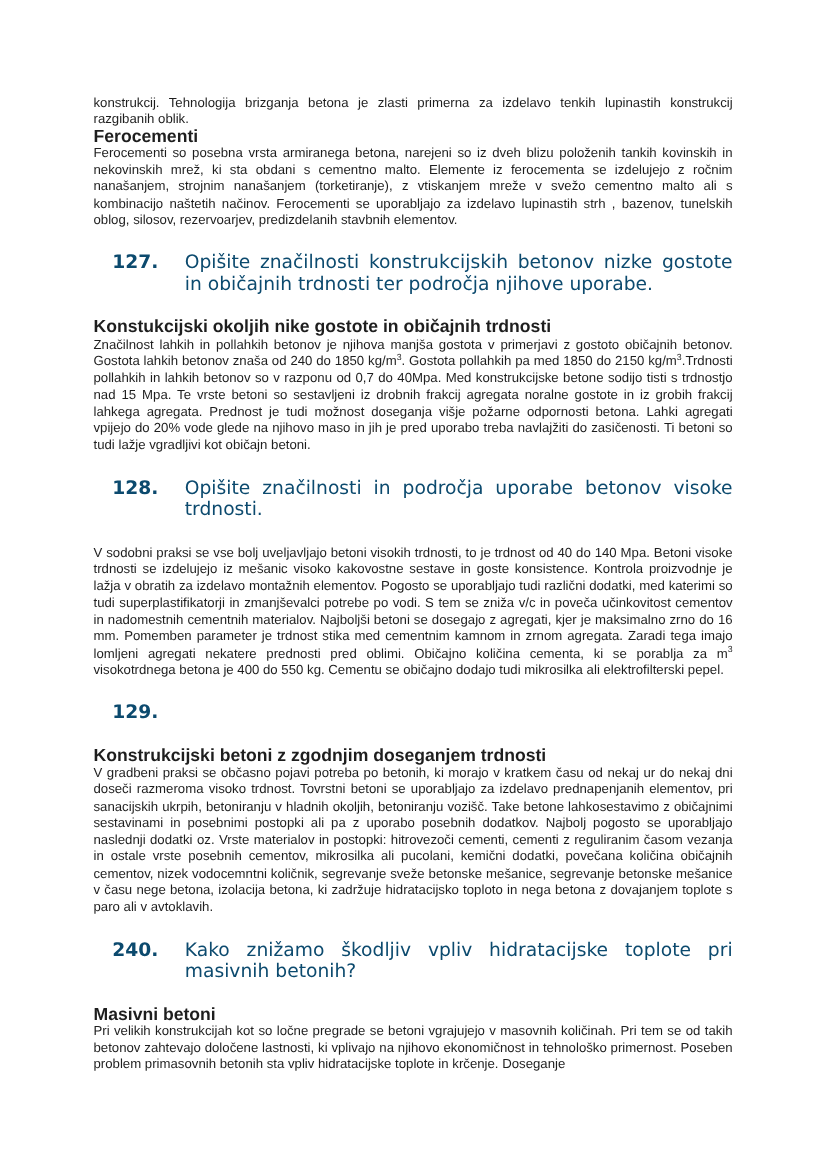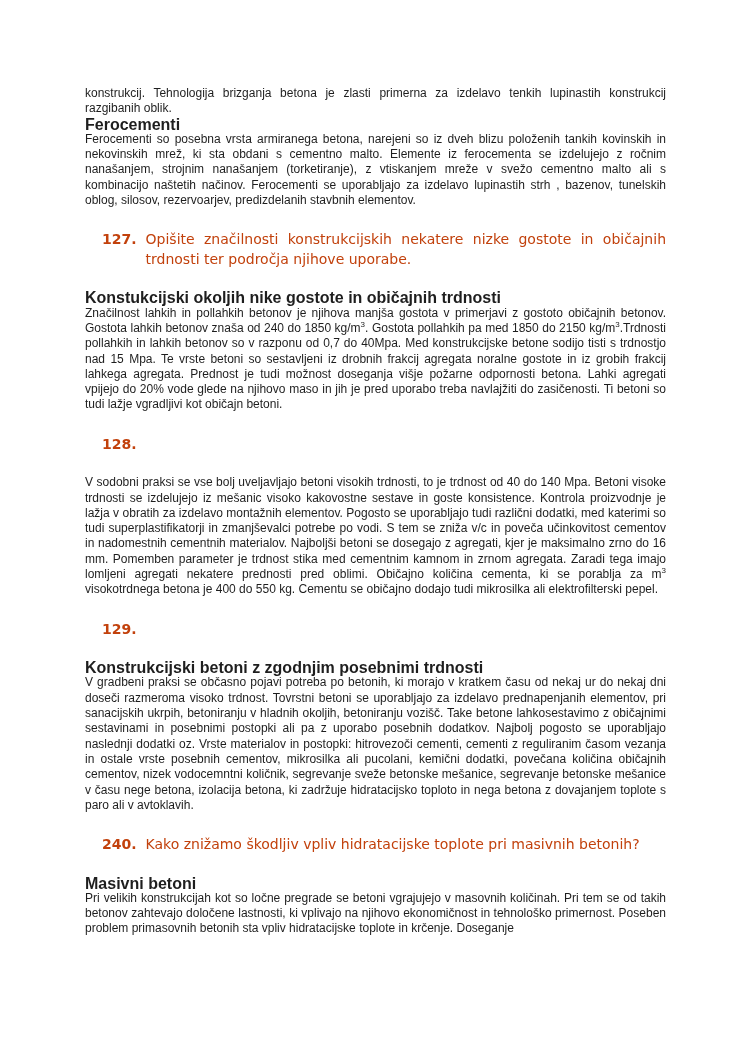--- a/index.html
+++ b/index.html
@@ -30,26 +30,26 @@
     font-weight: bold;
     line-height: 15.3px;
   }
   sup.sup3 {
     font-size: 8px;
     line-height: 0;
     vertical-align: super;
   }
   .question {
     display: flex;
-    gap: 9px;
+    gap: 24px;
     margin: 22px 0 21px 17px;
     font-family: "DejaVu Sans", sans-serif;
-    font-size: 14px;
+    font-size: 17px;
     line-height: 19.5px;
-    color: #c2410c;
+    color: #0c4a6e;
   }
   .qnum {
     font-weight: bold;
     flex: 0 0 auto;
   }
   .qtext {
     text-align: justify;
   }
 </style>
 </head>
@@ -58,38 +58,39 @@
 <div class="page body-text">
 
   <p class="para">konstrukcij. Tehnologija brizganja betona je zlasti primerna za izdelavo tenkih lupinastih konstrukcij razgibanih oblik.</p>
 
   <h3 class="heading">Ferocementi</h3>
   <p class="para">Ferocementi so posebna vrsta armiranega betona, narejeni so iz dveh blizu položenih tankih kovinskih in nekovinskih mrež, ki sta obdani s cementno malto. Elemente iz ferocementa se izdelujejo z ročnim nanašanjem, strojnim nanašanjem (torketiranje), z vtiskanjem mreže v svežo cementno malto ali s kombinacijo naštetih načinov. Ferocementi se uporabljajo za izdelavo lupinastih strh , bazenov, tunelskih oblog, silosov, rezervoarjev, predizdelanih stavbnih elementov.</p>
 
   <section>
     <div class="question">
       <span class="qnum">127.</span>
-      <span class="qtext">Opišite značilnosti konstrukcijskih nekatere nizke gostote in običajnih trdnosti ter področja njihove uporabe.</span>
+      <span class="qtext">Opišite značilnosti konstrukcijskih betonov nizke gostote in običajnih trdnosti ter področja njihove uporabe.</span>
     </div>
     <h3 class="heading">Konstukcijski okoljih nike gostote in običajnih trdnosti</h3>
     <p class="para"><span>Značilnost lahkih in pollahkih betonov je njihova manjša gostota v primerjavi z gostoto običajnih betonov. Gostota lahkih betonov znaša od 240 do 1850 kg/m</span><sup class="sup3">3</sup><span>. Gostota pollahkih pa med 1850 do 2150 kg/m</span><sup class="sup3">3</sup><span>.Trdnosti pollahkih in lahkih betonov so v razponu od 0,7 do 40Mpa. Med konstrukcijske betone sodijo tisti s trdnostjo nad 15 Mpa. Te vrste betoni so sestavljeni iz drobnih frakcij agregata noralne gostote in iz grobih frakcij lahkega agregata. Prednost je tudi možnost doseganja višje požarne odpornosti betona. Lahki agregati vpijejo do 20% vode glede na njihovo maso in jih je pred uporabo treba navlajžiti do zasičenosti. Ti betoni so tudi lažje vgradljivi kot običajn betoni.</span></p>
   </section>
 
   <section>
     <div class="question">
       <span class="qnum">128.</span>
+      <span class="qtext">Opišite značilnosti in področja uporabe betonov visoke trdnosti.</span>
     </div>
     <p class="para"><span>V sodobni praksi se vse bolj uveljavljajo betoni visokih trdnosti, to je trdnost od 40 do 140 Mpa. Betoni visoke trdnosti se izdelujejo iz mešanic visoko kakovostne sestave in goste konsistence. Kontrola proizvodnje je lažja v obratih za izdelavo montažnih elementov. Pogosto se uporabljajo tudi različni dodatki, med katerimi so tudi superplastifikatorji in zmanjševalci potrebe po vodi. S tem se zniža v/c in poveča učinkovitost cementov in nadomestnih cementnih materialov. Najboljši betoni se dosegajo z agregati, kjer je maksimalno zrno do 16 mm. Pomemben parameter je trdnost stika med cementnim kamnom in zrnom agregata. Zaradi tega imajo lomljeni agregati nekatere prednosti pred oblimi. Običajno količina cementa, ki se porablja za m</span><sup class="sup3">3</sup><span> visokotrdnega betona je 400 do 550 kg. Cementu se običajno dodajo tudi mikrosilka ali elektrofilterski pepel.</span></p>
   </section>
 
   <section>
     <div class="question">
       <span class="qnum">129.</span>
     </div>
-    <h3 class="heading">Konstrukcijski betoni z zgodnjim posebnimi trdnosti</h3>
+    <h3 class="heading">Konstrukcijski betoni z zgodnjim doseganjem trdnosti</h3>
     <p class="para"><span>V gradbeni praksi se občasno pojavi potreba po betonih, ki morajo v kratkem času od nekaj ur do nekaj dni doseči razmeroma visoko trdnost. Tovrstni betoni se uporabljajo za izdelavo prednapenjanih elementov, pri sanacijskih ukrpih, betoniranju v hladnih okoljih, betoniranju vozišč. Take betone lahkosestavimo z običajnimi sestavinami in posebnimi postopki ali pa z uporabo posebnih dodatkov. Najbolj pogosto se uporabljajo naslednji dodatki oz. Vrste materialov in postopki: hitrovezoči cementi, cementi z reguliranim časom vezanja in ostale vrste posebnih cementov, mikrosilka ali pucolani, kemični dodatki, povečana količina običajnih cementov, nizek vodocemntni količnik, segrevanje sveže betonske mešanice, segrevanje betonske mešanice v času nege betona, izolacija betona, ki zadržuje hidratacijsko toploto in nega betona z dovajanjem toplote s paro ali v avtoklavih.</span></p>
   </section>
 
   <section>
     <div class="question">
       <span class="qnum">240.</span>
       <span class="qtext">Kako znižamo škodljiv vpliv hidratacijske toplote pri masivnih betonih?</span>
     </div>
     <h3 class="heading">Masivni betoni</h3>
     <p class="para"><span>Pri velikih konstrukcijah kot so ločne pregrade se betoni vgrajujejo v masovnih količinah. Pri tem se od takih betonov zahtevajo določene lastnosti, ki vplivajo na njihovo ekonomičnost in tehnološko primernost. Poseben problem primasovnih betonih sta vpliv hidratacijske toplote in krčenje. Doseganje</span></p>

